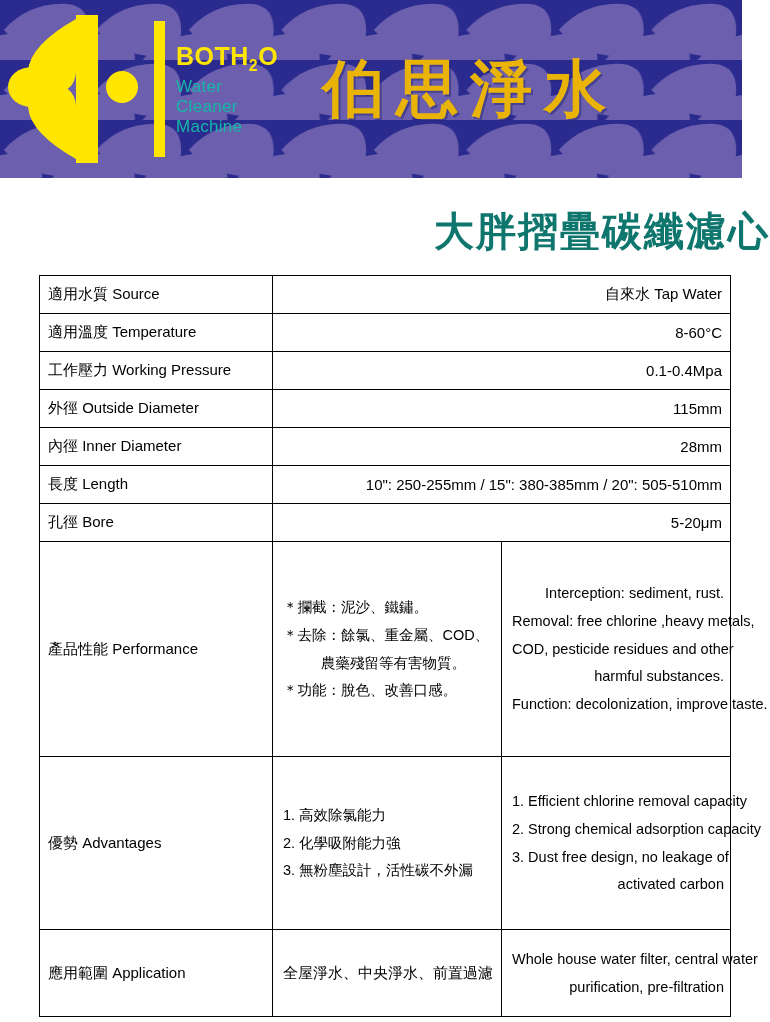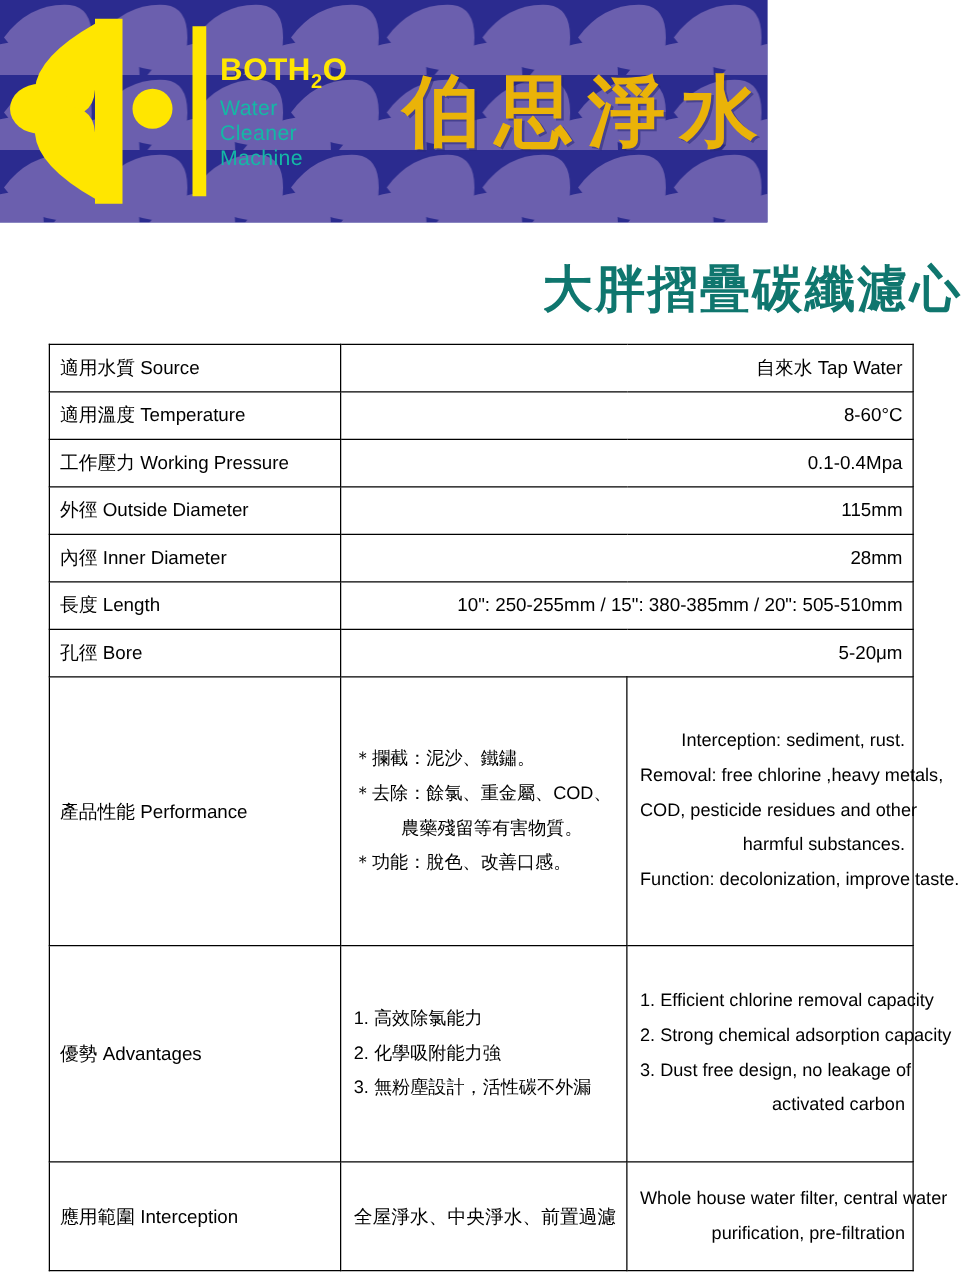--- a/index.html
+++ b/index.html
@@ -11,21 +11,21 @@
     width: 770px;
     height: 1022px;
     font-family: "Liberation Sans", "DejaVu Sans", sans-serif;
     color: #000000;
     overflow: hidden;
   }
 
   
   .banner {
     position: relative;
-    width: 614px;
+    width: 742px;
     height: 178px;
     background: #2b2b8f;
     overflow: hidden;
   }
   .banner-pattern {
     position: absolute;
     inset: 0;
     width: 100%;
     height: 100%;
   }
@@ -245,21 +245,21 @@
       </td>
       <td class="en-cell">
         <div class="block-line">1. Efficient chlorine removal capacity</div>
         <div class="block-line">2. Strong chemical adsorption capacity</div>
         <div class="block-line">3. Dust free design, no leakage of</div>
         <div class="block-line indent2">activated carbon</div>
       </td>
     </tr>
 
     <tr class="app-row">
-      <td class="label-cell">應用範圍 Interception</td>
+      <td class="label-cell">應用範圍 Application</td>
       <td class="cn-cell app-cn">全屋淨水、中央淨水、前置過濾</td>
       <td class="en-cell">
         <div class="app-en-line">Whole house water filter, central water</div>
         <div class="app-en-line">purification, pre-filtration</div>
       </td>
     </tr>
   </tbody>
 </table>
 
 </body></html>

